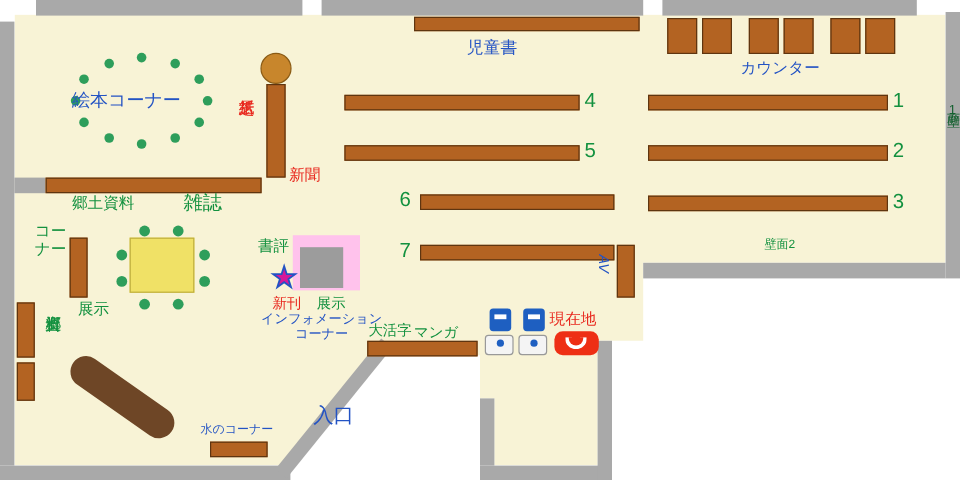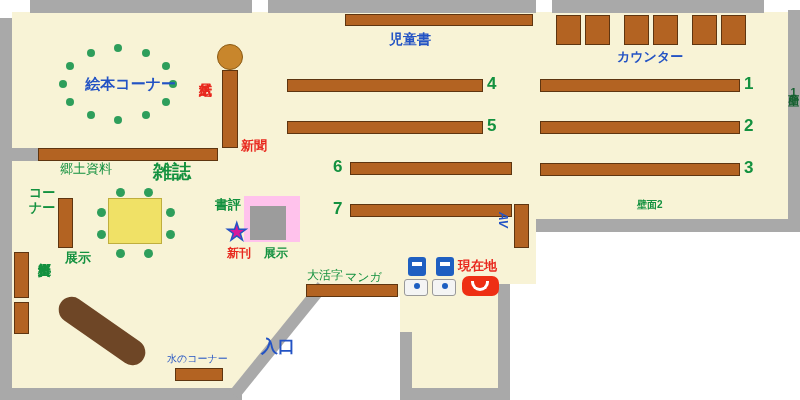--- a/index.html
+++ b/index.html
@@ -9,21 +9,21 @@
   *{margin:0;padding:0;box-sizing:border-box;}
   body{background:#fff;font-family:"Liberation Sans",sans-serif;}
   .map{position:relative;width:800px;height:400px;background:#fff;overflow:hidden;}
   .floor{position:absolute;left:12px;top:12px;width:776px;height:376px;background:var(--floor);
     clip-path:polygon(0px 0px,776px 0px,776px 207px,524px 207px,524px 272px,486px 272px,486px 376px,400px 376px,400px 320px,388px 320px,388px 284px,306px 284px,228px 376px,0px 376px);}
   .wall{position:absolute;background:var(--wall);}
   .shelf{position:absolute;background:var(--shelf);border:1px solid #5e3510;}
   .desk{position:absolute;background:var(--shelf);border:1px solid #5e3510;}
   .lbl{position:absolute;white-space:nowrap;line-height:1.15;}
   .blue{color:var(--label_blue);} .green{color:var(--label_green);} .red{color:var(--label_red);}
-  .b{font-weight:bold;}
+  .b{font-weight:normal;}
   .vert{writing-mode:vertical-rl;text-orientation:upright;}
   .vert-rot{writing-mode:vertical-rl;text-orientation:mixed;}
   .dot{position:absolute;width:8px;height:8px;border-radius:50%;background:#2e9e5b;}
   .dot9{width:9px;height:9px;}
   .round-table{position:absolute;left:217px;top:44px;width:26px;height:26px;border-radius:50%;background:#c8862c;border:1px solid #8a5a14;}
   .yellow-table{position:absolute;left:108px;top:198px;width:54px;height:46px;background:#f0e166;border:1px solid #bfae3e;}
   .counter-shape{position:absolute;left:52px;top:318px;width:100px;height:26px;background:#6e4626;border-radius:14px;transform:rotate(35deg);}
   .pink-display{position:absolute;left:244px;top:196px;width:56px;height:46px;background:#ffc2ec;}
   .gray-display{position:absolute;left:250px;top:206px;width:36px;height:34px;background:#9c9c9c;}
   .star{position:absolute;left:226px;top:220px;font-size:24px;color:#d6199a;-webkit-text-stroke:1.5px #2353c4;line-height:1;}
@@ -120,33 +120,37 @@
   <div class="fixture" style="left:404px;top:279px">
       <div class="fixture-dot"></div>
     </div>
   <div class="fixture" style="left:432px;top:279px">
       <div class="fixture-dot"></div>
     </div>
   <div class="marker">
       <div class="marker-arc"></div>
     </div>
 
-  <div class="lbl blue b" style="left:60px;top:75px;width:116px;text-align:right;font-size:15px">絵本コーナー</div>
+  <div class="lbl blue b" style="left:60px;top:75px;width:116px;text-align:left;font-size:15px">絵本コーナー</div>
   <div class="lbl red b vert" style="left:197px;top:73px;font-size:13px">紙芝居</div>
   <div class="lbl red b" style="left:241px;top:139px;font-size:13px">新聞</div>
   <div class="lbl green" style="left:60px;top:162px;font-size:13px">郷土資料</div>
-  <div class="lbl green b" style="left:153px;top:161px;font-size:19px">雑誌</div>
+  <div class="lbl green b" style="left:153px;top:161px;font-size:16px">雑誌</div>
   <div class="lbl green b wrap2" style="left:29px;top:186px;font-size:13px">コーナー</div>
   <div class="lbl green b" style="left:65px;top:251px;font-size:13px">展示</div>
   <div class="lbl green b vert" style="left:36px;top:253px;font-size:13px">郷土資料</div>
   <div class="lbl blue" style="left:167px;top:353px;font-size:10px">水のコーナー</div>
   <div class="lbl blue b" style="left:261px;top:337px;font-size:17px">入口</div>
   <div class="lbl green b" style="left:215px;top:198px;font-size:13px">書評</div>
   <div class="lbl red b" style="left:227px;top:247px;font-size:12px">新刊</div>
   <div class="lbl green b" style="left:264px;top:247px;font-size:12px">展示</div>
+  <div class="lbl blue info" style="left:216px;top:260px;font-size:11px">
+    <span style="display:block">インフォメーション</span>
+    <span style="display:block">コーナー</span>
+  </div>
   <div class="lbl green" style="left:307px;top:269px;font-size:12px">大活字</div>
   <div class="lbl green" style="left:345px;top:271px;font-size:12px">マンガ</div>
   <div class="lbl red b" style="left:458px;top:259px;font-size:13px">現在地</div>
   <div class="lbl blue b" style="left:389px;top:31px;font-size:14px">児童書</div>
   <div class="lbl blue b" style="left:617px;top:50px;font-size:13px">カウンター</div>
   <div class="lbl green b vert" style="left:787px;top:86px;font-size:11px;color:#14602f">壁面1</div>
   <div class="lbl green b" style="left:637px;top:199px;font-size:10px">壁面2</div>
   <div class="lbl blue b vert-rot" style="left:495px;top:212px;font-size:12px;font-style:italic">AV</div>
 
   <div class="lbl green b" style="left:487px;top:74px;font-size:17px">4</div>

